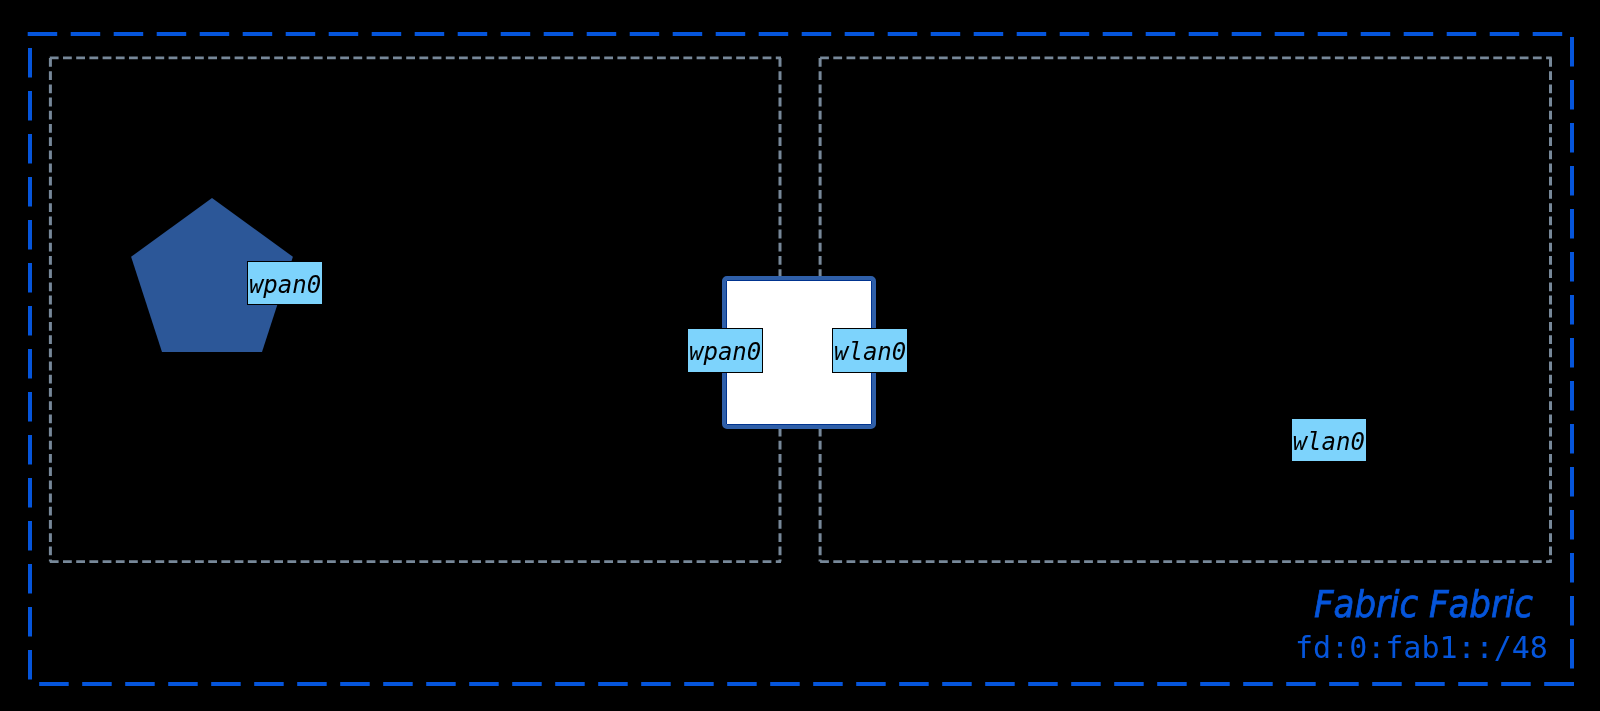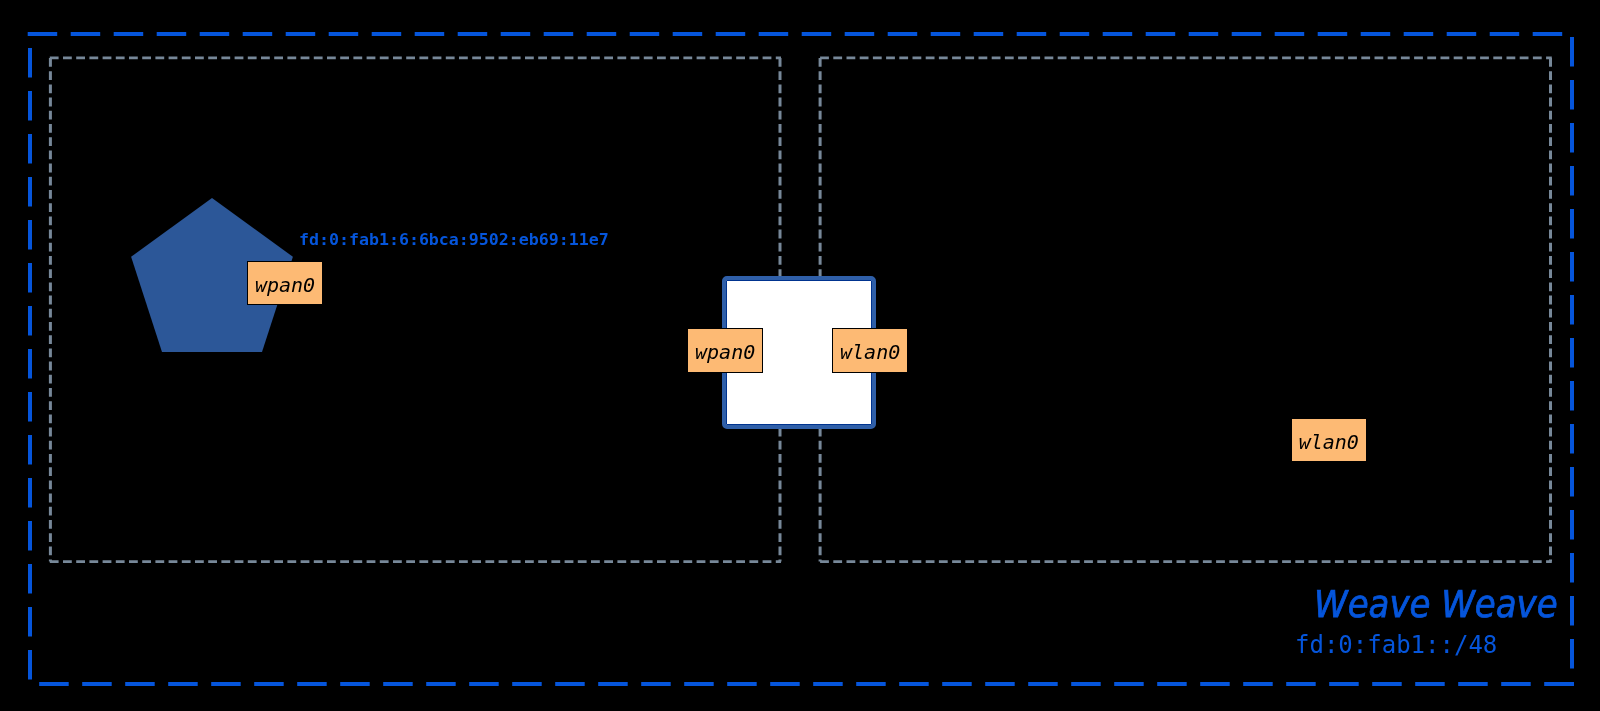--- a/index.html
+++ b/index.html
@@ -24,27 +24,27 @@
     left:722px;top:276px;width:154px;height:153px;
     background:#ffffff;
     border:4px solid #2f5fa8;
     border-radius:5px;
     box-sizing:border-box;
     box-shadow:inset 0 0 0 1px #00338f;
   }
 
   
   .iface{
-    background:#fdba74;
+    background:#7dd3fc;
     border:1px solid #000000;
     box-sizing:border-box;
     color:#000000;
     font-family:"DejaVu Sans Mono",monospace;
     font-style:italic;
-    font-size:20px;
+    font-size:24px;
     line-height:1;
     letter-spacing:0;
     display:flex;
     align-items:center;
     justify-content:center;
     white-space:pre;
     padding-top:3px;
   }
 
   
@@ -65,21 +65,21 @@
     font-style:italic;
     font-size:37.8px;
     -webkit-text-stroke:0.75px #0555db;
     line-height:1;
     white-space:pre;
     text-align:right;
   }
   #fabric-prefix{
     color:#0555db;
     font-family:"DejaVu Sans Mono",monospace;
-    font-size:24px;
+    font-size:30px;
     line-height:1;
     white-space:pre;
     text-align:right;
   }
 
   
   #addr-1{left:299.2px;top:232px;}
   #addr-2{left:403.9px;top:418px;}
   #addr-3{left:888.1px;top:295.9px;}
   #addr-4{left:1013.9px;top:526.8px;}
@@ -119,23 +119,22 @@
       <path d="M 30 684 L 1576 684" stroke-dashoffset="33.8"></path>
       <path d="M 30 34 L 30 686" stroke-dashoffset="28.9"></path>
       <path d="M 1572 34 L 1572 686" stroke-dashoffset="40.1"></path>
     </g>
 
     <polygon id="node-pentagon" points="212,197.9 292.9,256.8 262,352 162,352 131.1,256.8" fill="#2c5798"></polygon>
   </svg>
 
   <div class="abs" id="node-router"></div>
 
-  <div class="abs ip" id="addr-1">fd:0:fab1:6:6bca:9502:eb69:11e7</div>
 
   <div class="abs iface" id="iface-1">wpan0</div>
   <div class="abs iface" id="iface-2">wpan0</div>
   <div class="abs iface" id="iface-3">wlan0</div>
   <div class="abs iface" id="iface-4">wlan0</div>
 
-  <div class="abs" id="fabric-name">Weave Weave</div>
+  <div class="abs" id="fabric-name">Fabric Fabric</div>
   <div class="abs" id="fabric-prefix">fd:0:fab1::/48</div>
 
 </div>
 
 </body></html>

